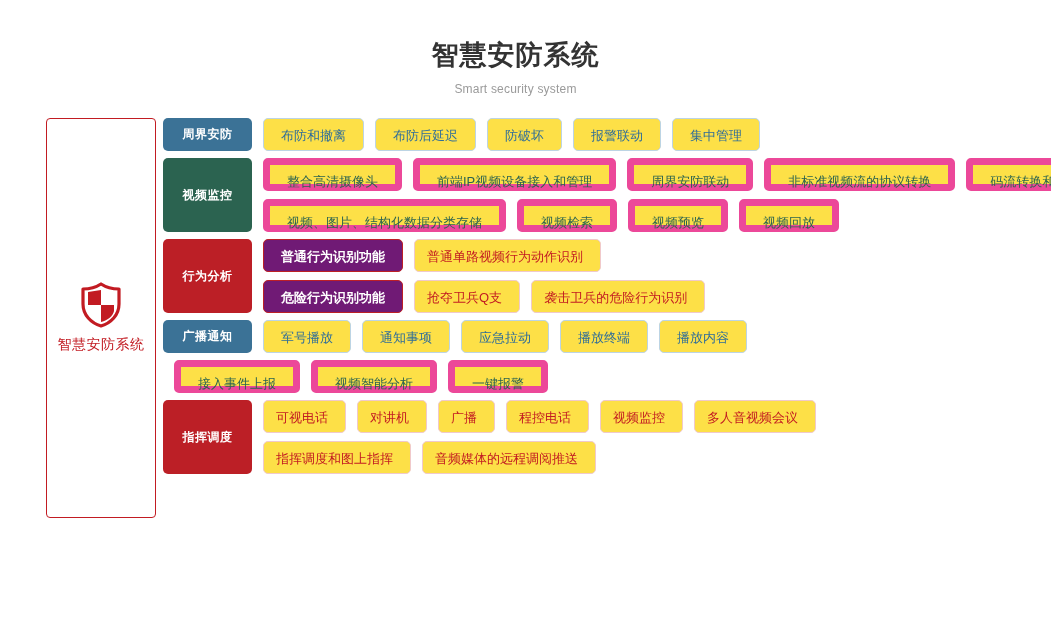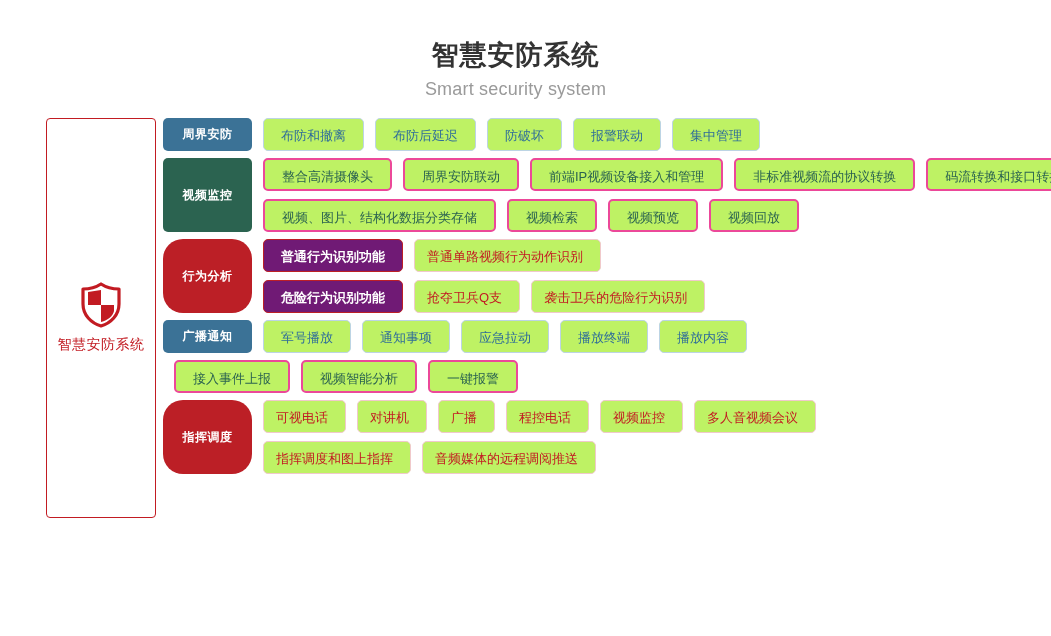--- a/index.html
+++ b/index.html
@@ -26,21 +26,21 @@
     padding-top: 38px;
   }
   .header-title {
     font-size: 27px;
     font-weight: bold;
     color: #333333;
     letter-spacing: 1px;
     line-height: 34px;
   }
   .header-subtitle {
-    font-size: 18px;
+    font-size: 12px;
     color: #9a9a9a;
     line-height: 20px;
     margin-top: 7px;
     letter-spacing: 0.2px;
   }
 
   
   .body-area {
     position: relative;
     margin-top: 19px;
@@ -93,21 +93,21 @@
     font-size: 12px;
     font-weight: bold;
     display: flex;
     align-items: center;
     justify-content: center;
     letter-spacing: 0.5px;
     white-space: nowrap;
   }
   .cat.blue  { background: #3b7296; }
   .cat.green { background: #2b6350; }
-  .cat.red   { background: #bc1f26; border-radius: 20px; }
+  .cat.red   { background: #bc1f26; }
 
   .row-content {
     margin-left: 11px;
     flex: 1 1 auto;
     display: flex;
     flex-direction: column;
     justify-content: center;
   }
   .line {
     display: flex;
@@ -118,25 +118,25 @@
 
   .chip {
     border-radius: 5px;
     font-size: 13px;
     height: 33px;
     line-height: 33px;
     padding: 0 17px;
     margin-right: 11px;
     box-sizing: border-box;
     white-space: nowrap;
-    background: #bef264;
+    background: #fde047;
     text-align: center;
   }
   .chip.blue  { border: 1px solid #bcd4e4; color: #2f6d99; }
-  .chip.green { border: 2px solid #ec4899; color: #2b6350; text-align: right; }
+  .chip.green { border: 7px solid #ec4899; color: #2b6350; text-align: right; }
   .chip.red   { border: 1px solid #f0c9cb; color: #c21b22; padding-left: 12px; }
   .chip.solid-red {
     background: #701a75;
     border: 1px solid #bc1f26;
     color: #ffffff;
     font-weight: bold;
     min-width: 120px;
   }
   .chip:last-child { margin-right: 0; }
 </style>
@@ -174,22 +174,22 @@
               <div class="chip blue">报警联动</div>
               <div class="chip blue">集中管理</div>
             </div>
           </div>
         </div>
         <div class="row">
           <div class="cat green">视频监控</div>
           <div class="row-content">
             <div class="line">
               <div class="chip green">整合高清摄像头</div>
+              <div class="chip green">前端IP视频设备接入和管理</div>
               <div class="chip green">周界安防联动</div>
-              <div class="chip green">前端IP视频设备接入和管理</div>
               <div class="chip green">非标准视频流的协议转换</div>
               <div class="chip green">码流转换和接口转换</div>
             </div>
             <div class="line">
               <div class="chip green">视频、图片、结构化数据分类存储</div>
               <div class="chip green">视频检索</div>
               <div class="chip green">视频预览</div>
               <div class="chip green">视频回放</div>
             </div>
           </div>

